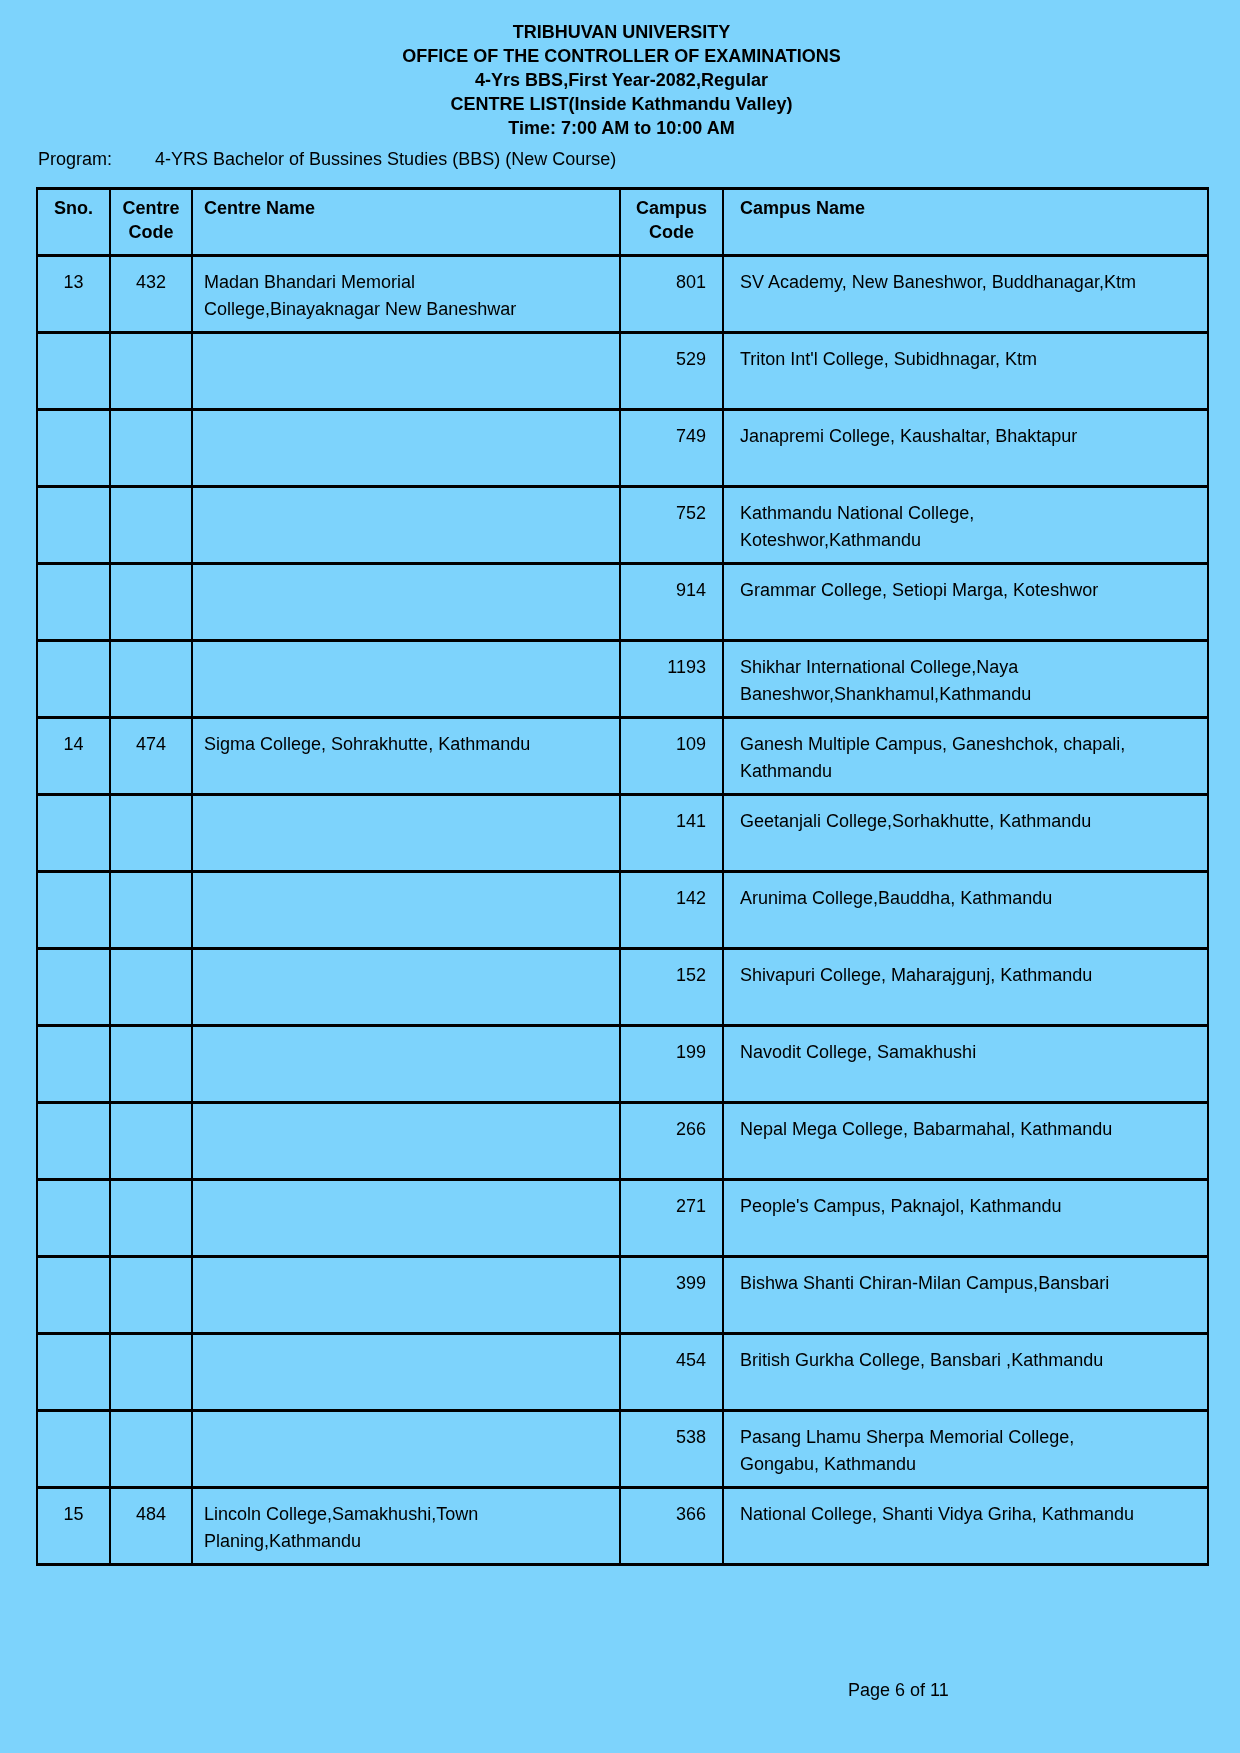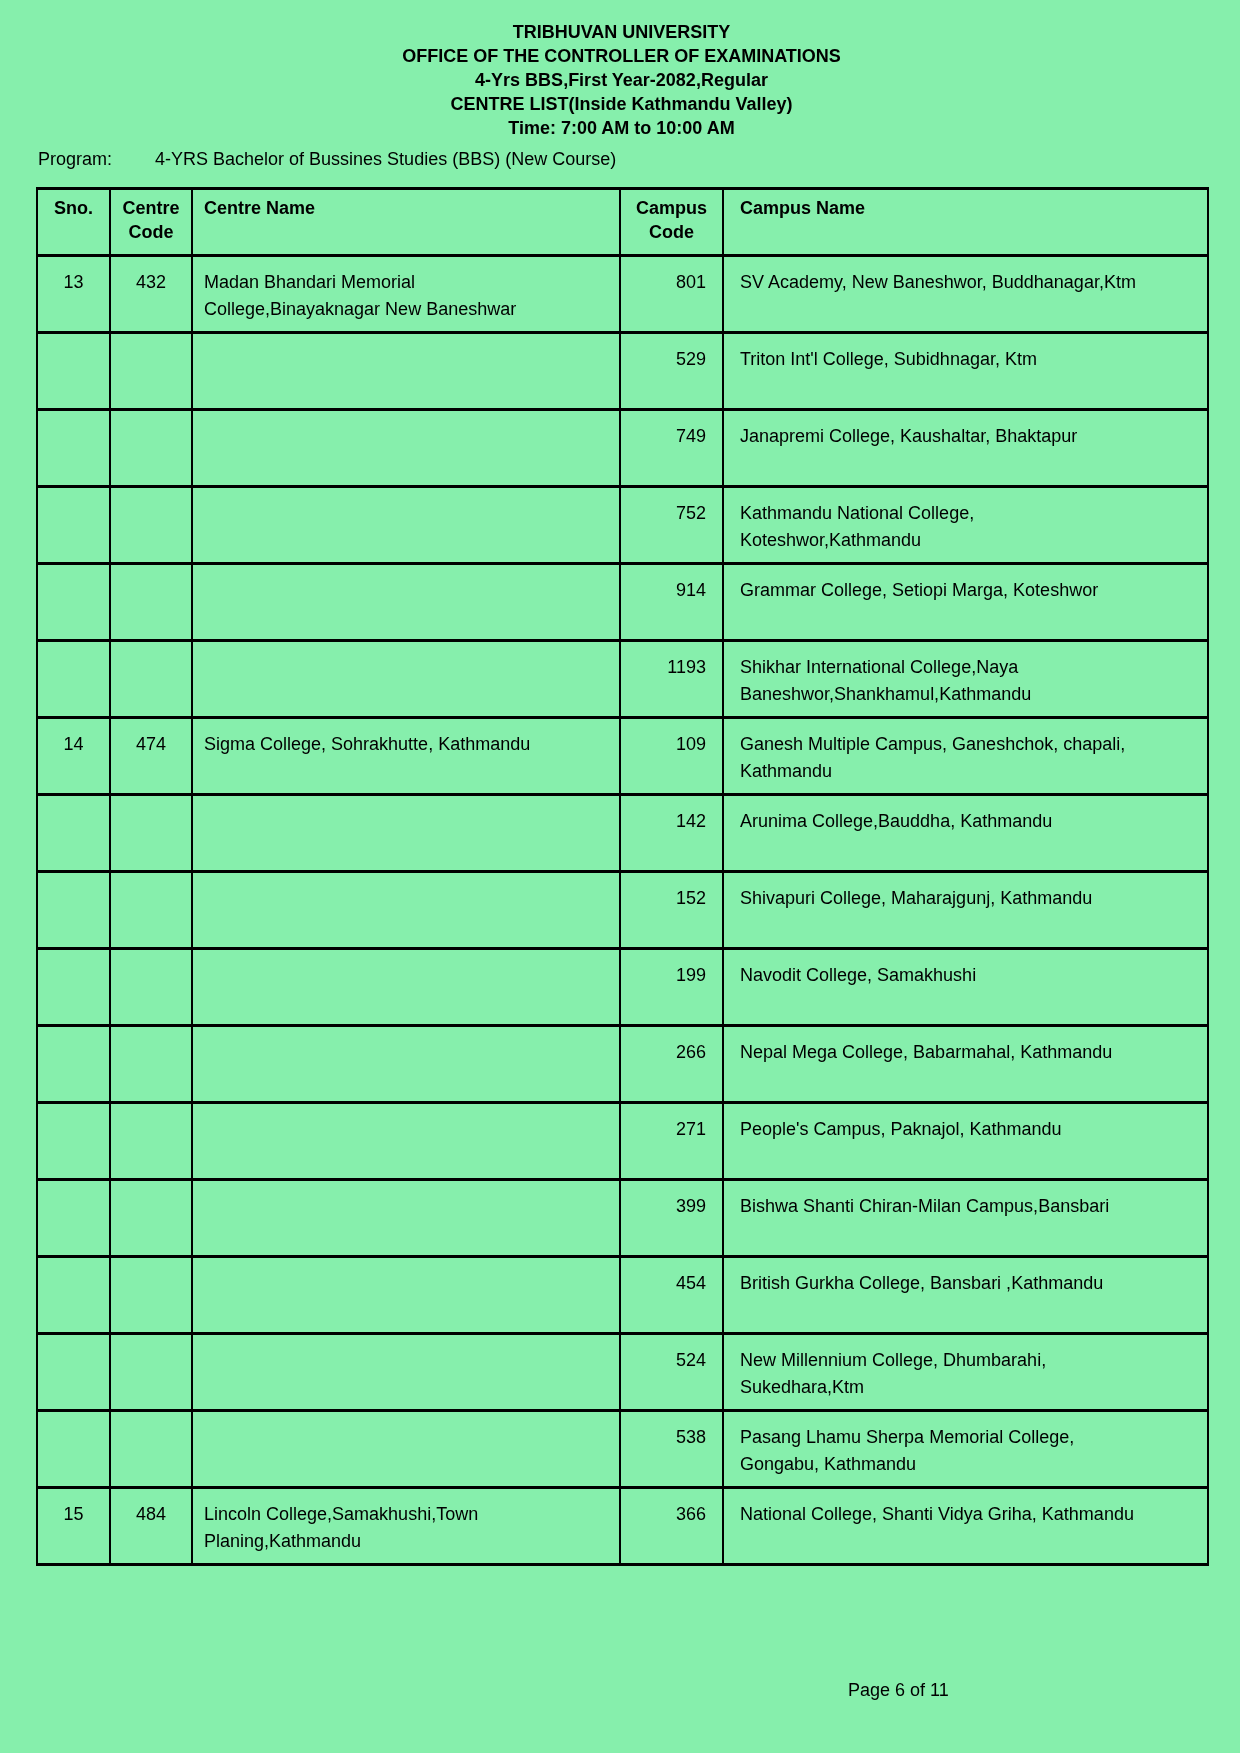--- a/index.html
+++ b/index.html
@@ -6,21 +6,21 @@
     margin: 0;
     padding: 0;
     background: #ffffff;
     color: #000000;
     font-family: "Liberation Sans", sans-serif;
   }
   .page {
     position: relative;
     width: 1240px;
     height: 1753px;
-    background: #86efac;
+    background: #7dd3fc;
     overflow: hidden;
   }
   .title-block {
     padding-top: 20px;
     margin-left: 36px;
     width: 1171px;
     text-align: center;
     font-weight: bold;
     font-size: 18px;
     line-height: 24px;
@@ -177,20 +177,27 @@
   </tr>
 
   <tr>
     <td class="c-sno">14</td>
     <td class="c-ccode">474</td>
     <td class="c-cname">Sigma College, Sohrakhutte, Kathmandu</td>
     <td class="c-campcode">109</td>
     <td class="c-campname">Ganesh Multiple Campus, Ganeshchok, chapali, Kathmandu</td>
   </tr>
 
+  <tr>
+    <td class="c-sno"></td>
+    <td class="c-ccode"></td>
+    <td class="c-cname"></td>
+    <td class="c-campcode">141</td>
+    <td class="c-campname">Geetanjali College,Sorhakhutte, Kathmandu</td>
+  </tr>
 
   <tr>
     <td class="c-sno"></td>
     <td class="c-ccode"></td>
     <td class="c-cname"></td>
     <td class="c-campcode">142</td>
     <td class="c-campname">Arunima College,Bauddha, Kathmandu</td>
   </tr>
 
   <tr>
@@ -234,27 +241,20 @@
   </tr>
 
   <tr>
     <td class="c-sno"></td>
     <td class="c-ccode"></td>
     <td class="c-cname"></td>
     <td class="c-campcode">454</td>
     <td class="c-campname">British Gurkha College, Bansbari ,Kathmandu</td>
   </tr>
 
-  <tr>
-    <td class="c-sno"></td>
-    <td class="c-ccode"></td>
-    <td class="c-cname"></td>
-    <td class="c-campcode">524</td>
-    <td class="c-campname">New Millennium College, Dhumbarahi, Sukedhara,Ktm</td>
-  </tr>
 
   <tr>
     <td class="c-sno"></td>
     <td class="c-ccode"></td>
     <td class="c-cname"></td>
     <td class="c-campcode">538</td>
     <td class="c-campname">Pasang Lhamu Sherpa Memorial College, Gongabu, Kathmandu</td>
   </tr>
 
   <tr>

